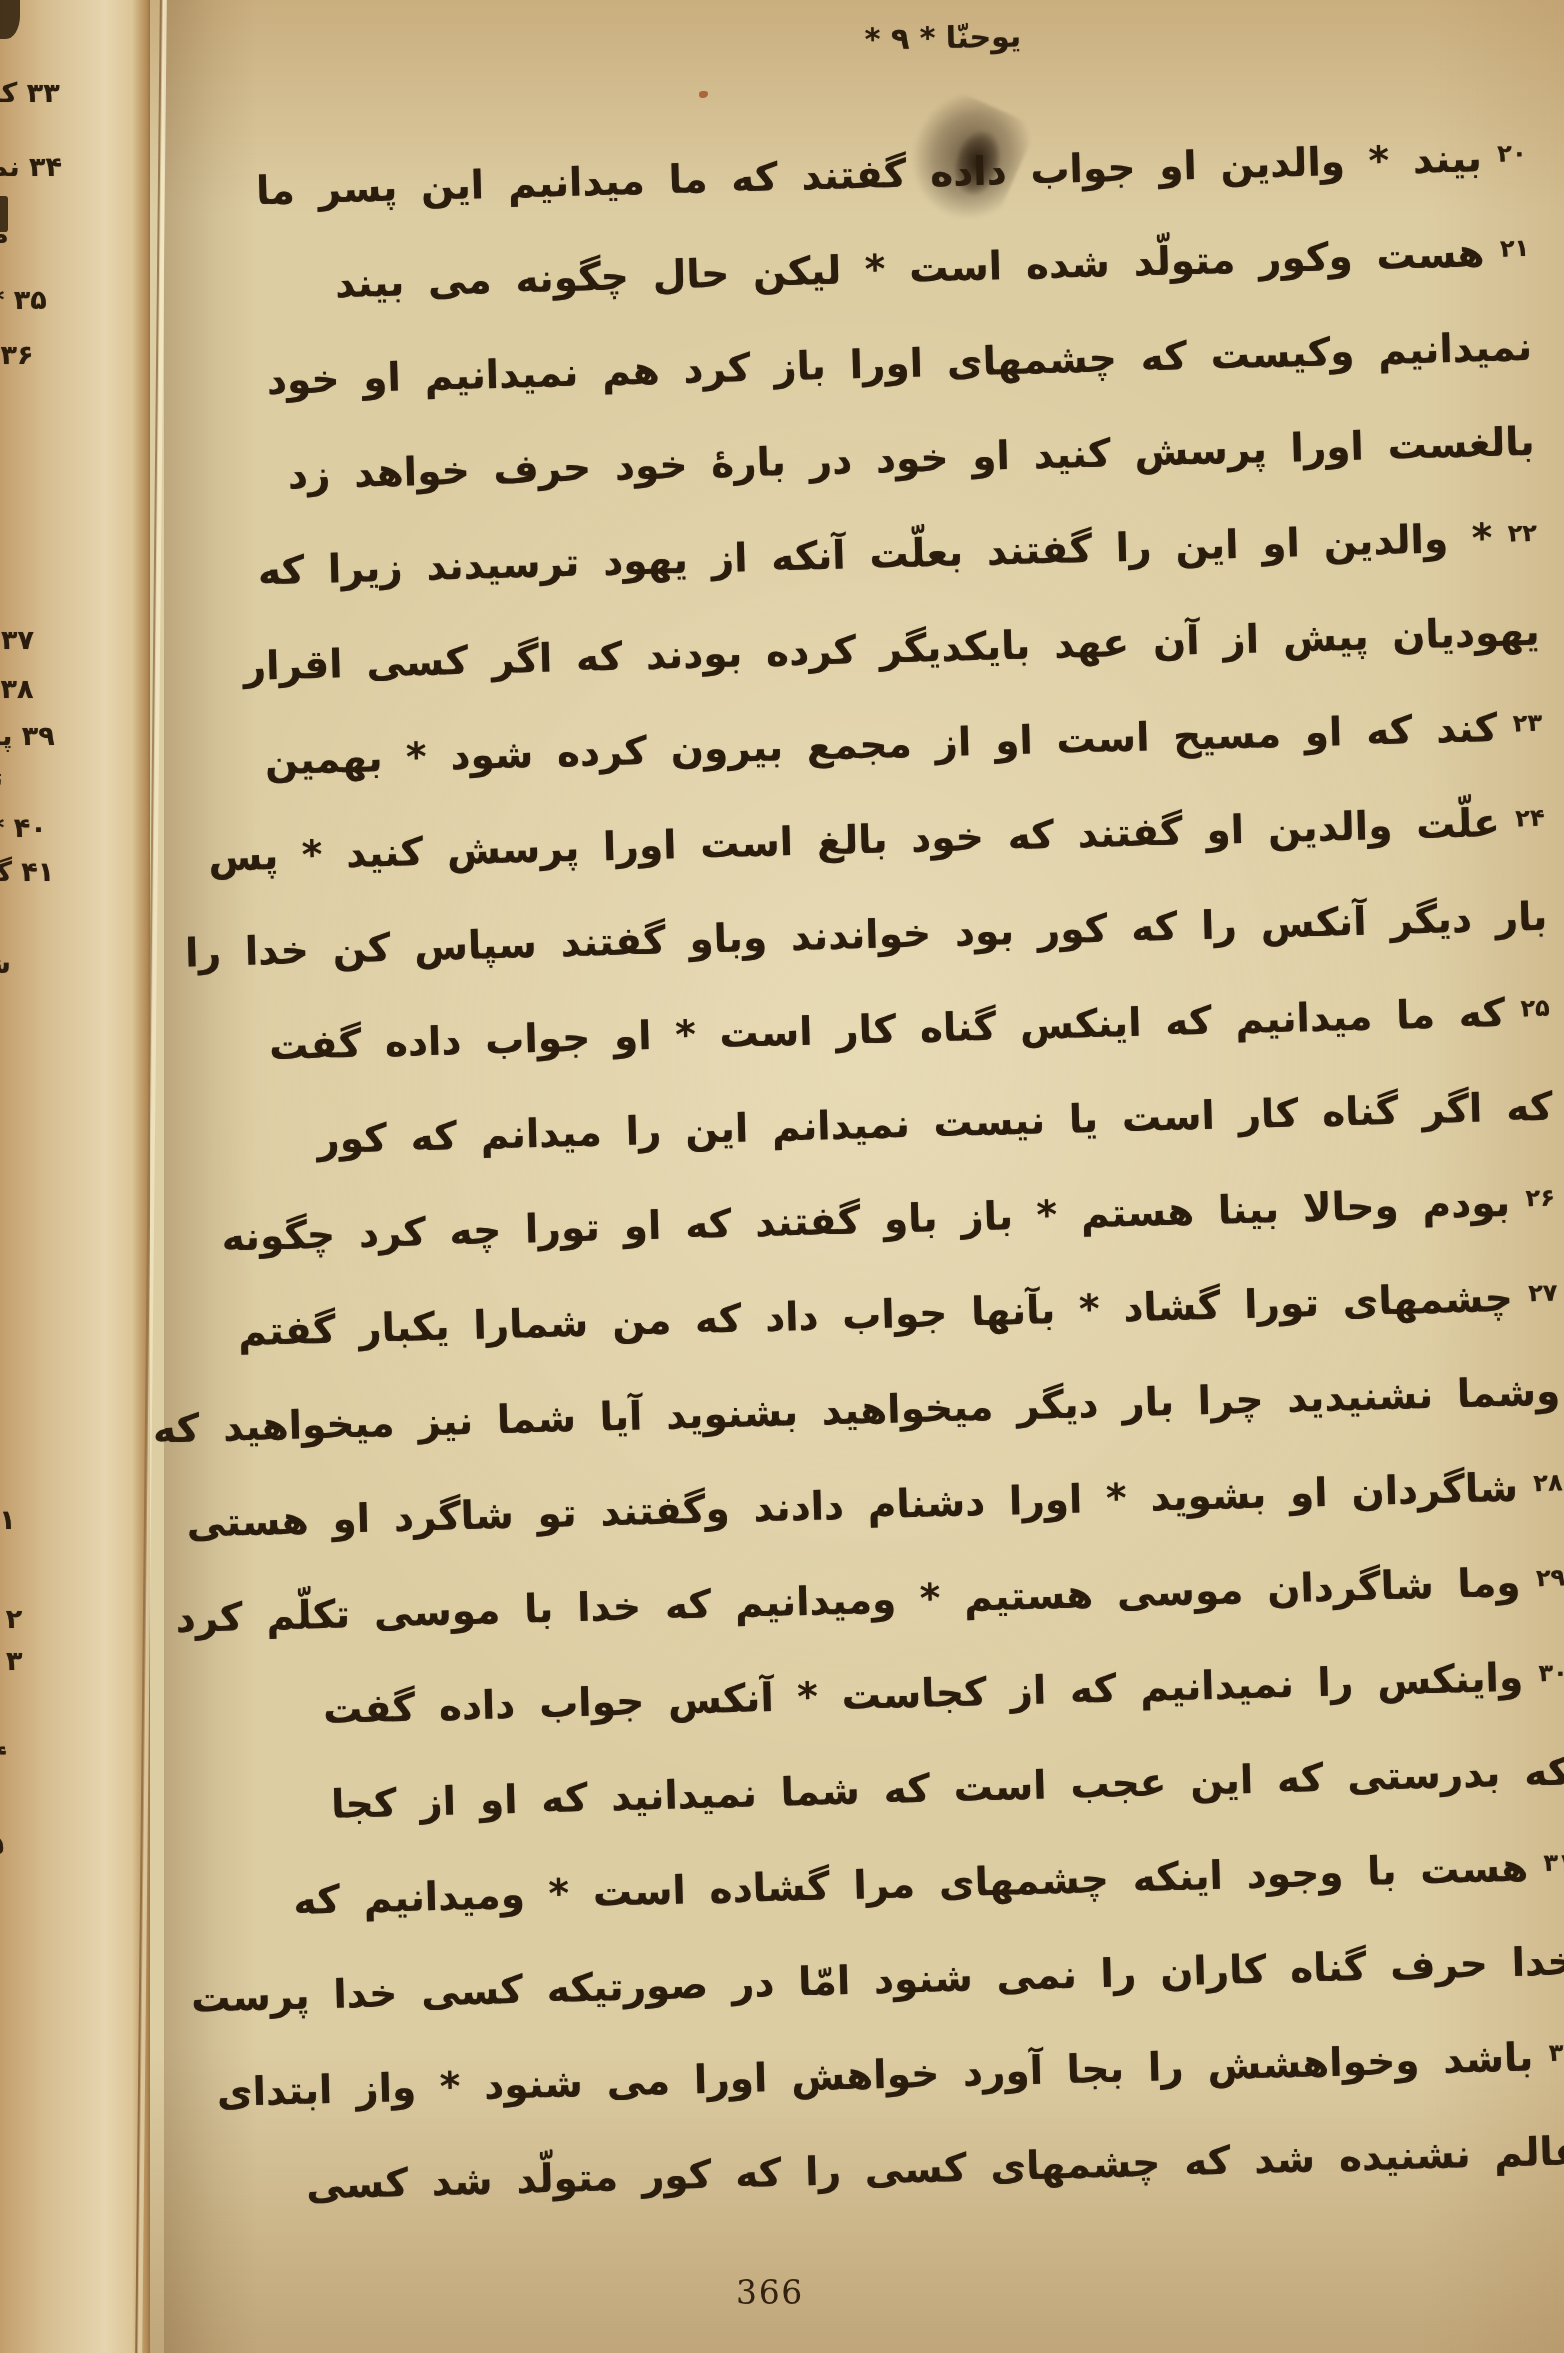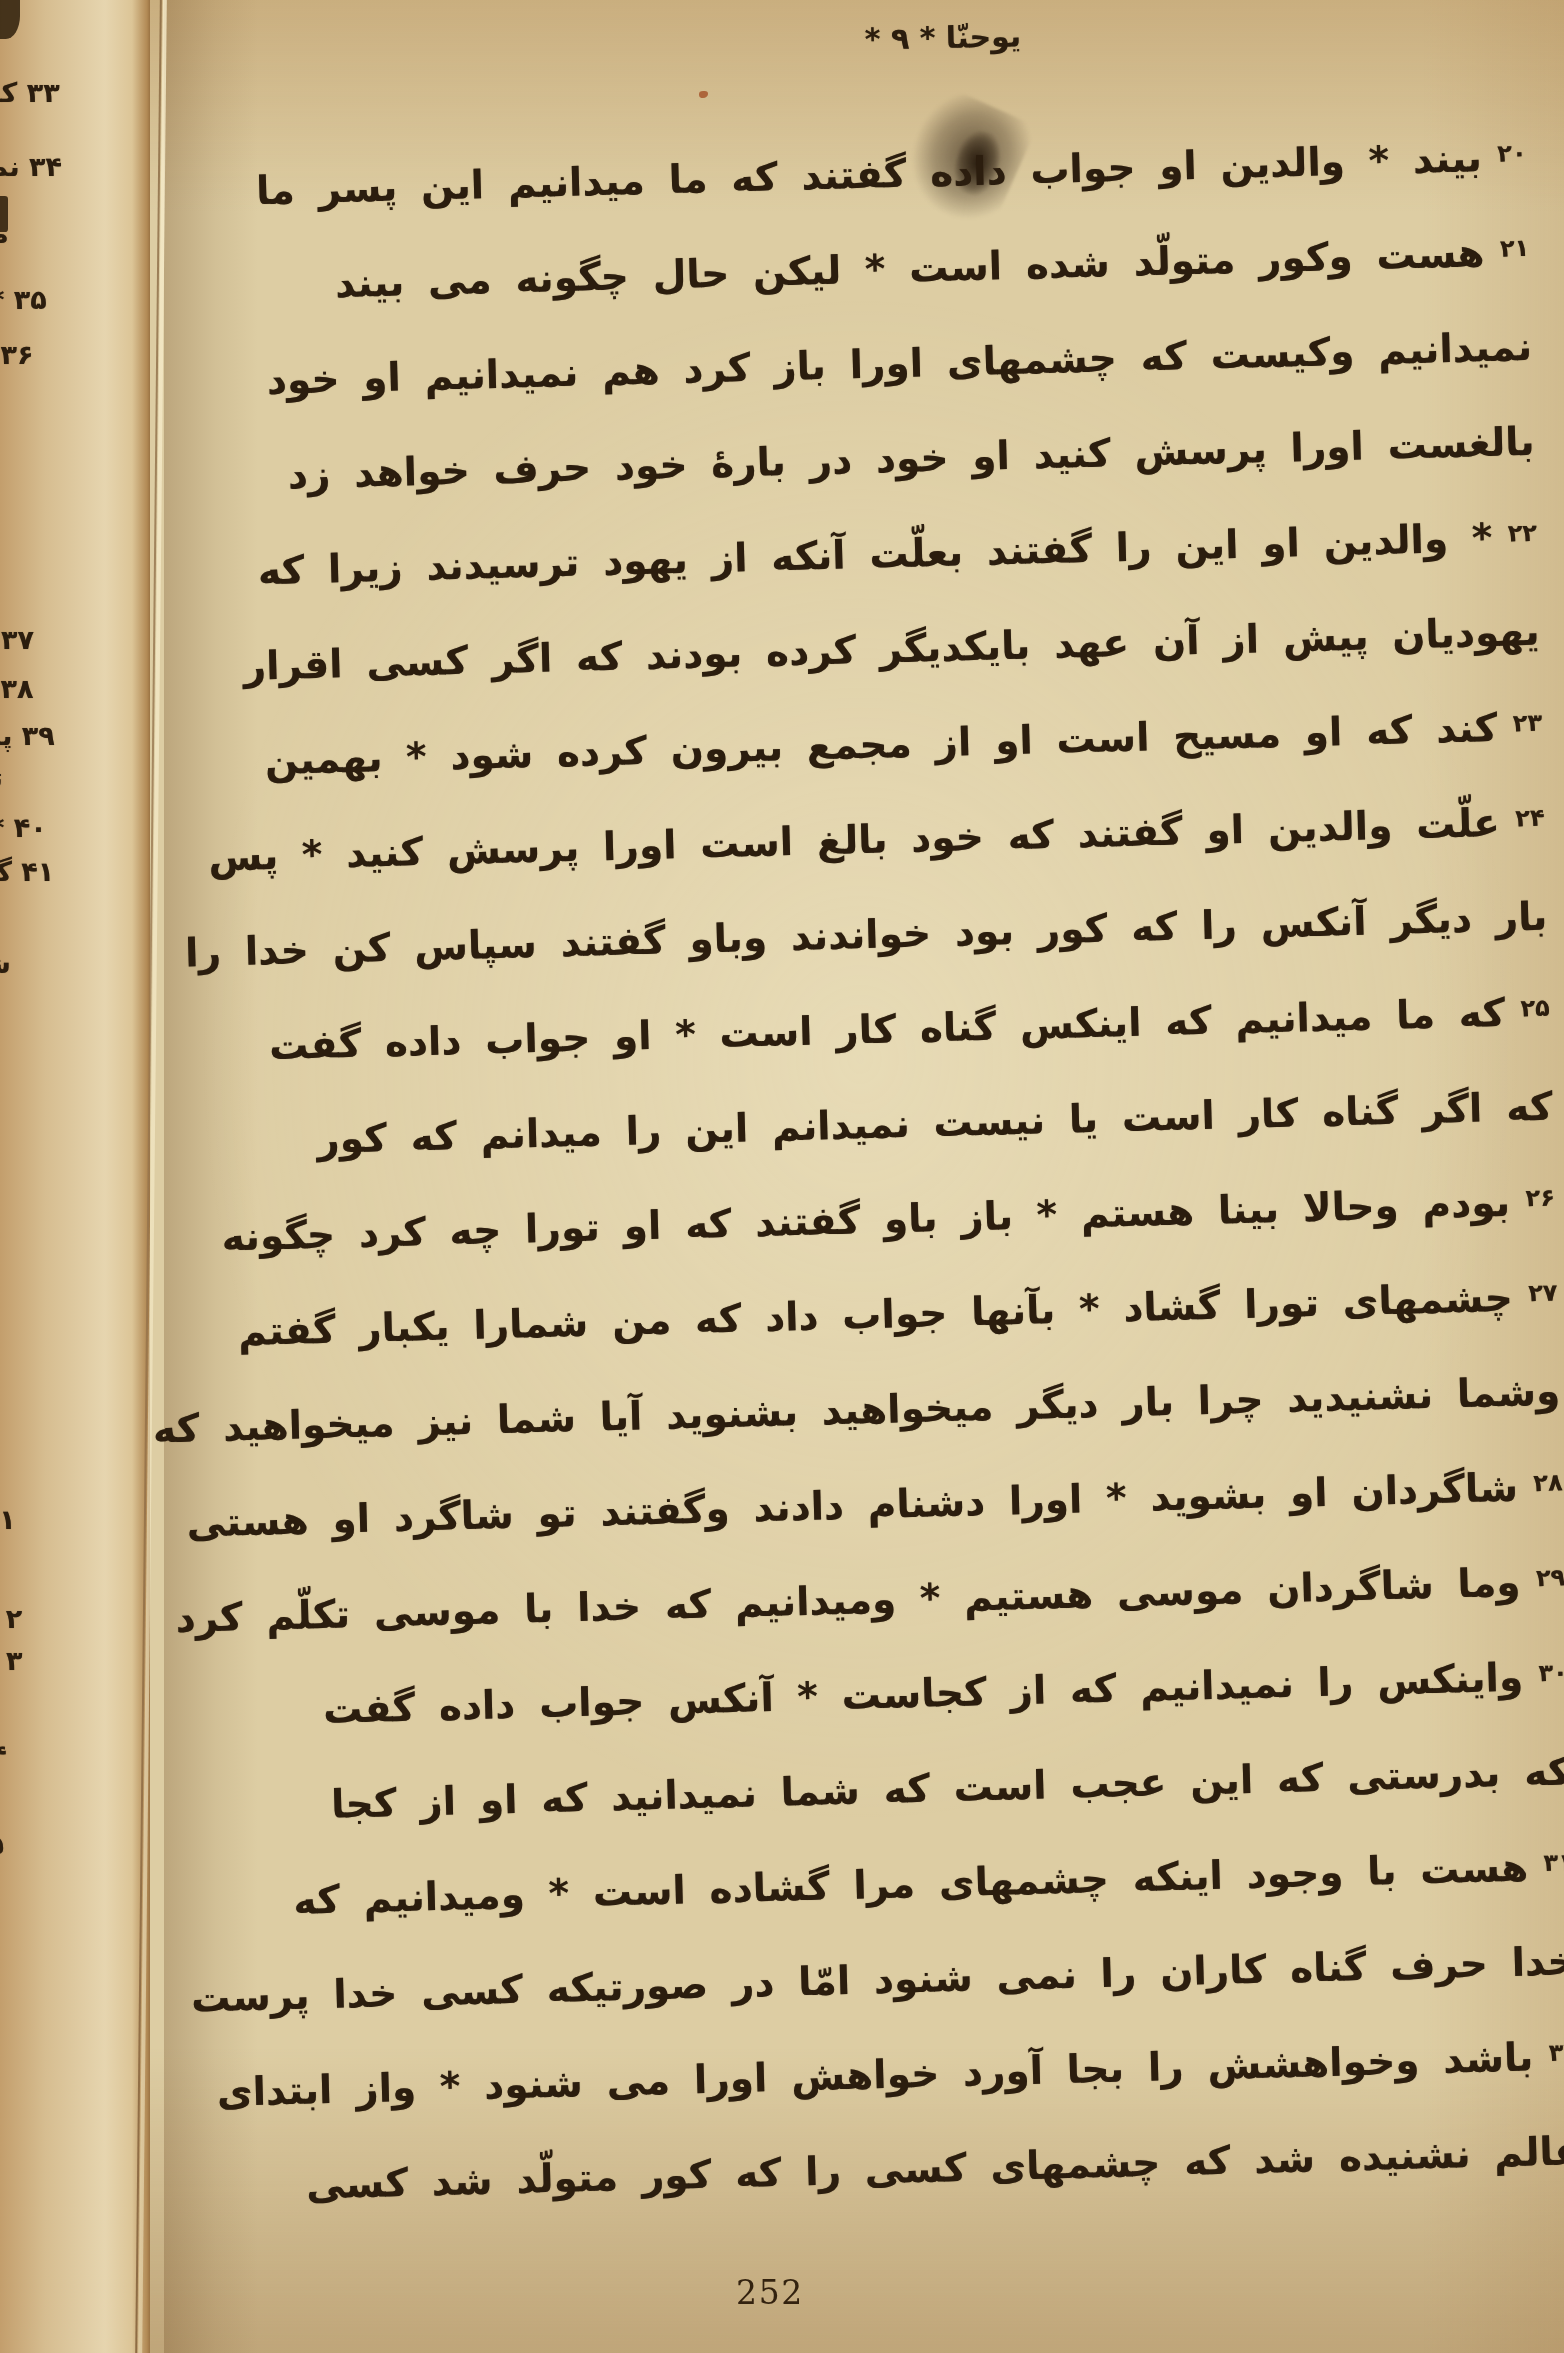--- a/index.html
+++ b/index.html
@@ -209,14 +209,14 @@
     <div class="text-line">
     <span class="verse">۳۲</span>
     <span class="ltxt">باشد وخواهشش را بجا آورد خواهش اورا می شنود * واز ابتدای</span>
   </div>
     <div class="text-line">
 
     <span class="ltxt">عالم نشنیده شد که چشمهای کسی را که کور متولّد شد کسی</span>
   </div>
   </div>
 
-<div class="page-number">252</div>
+<div class="page-number">366</div>
 
 
 </body></html>

